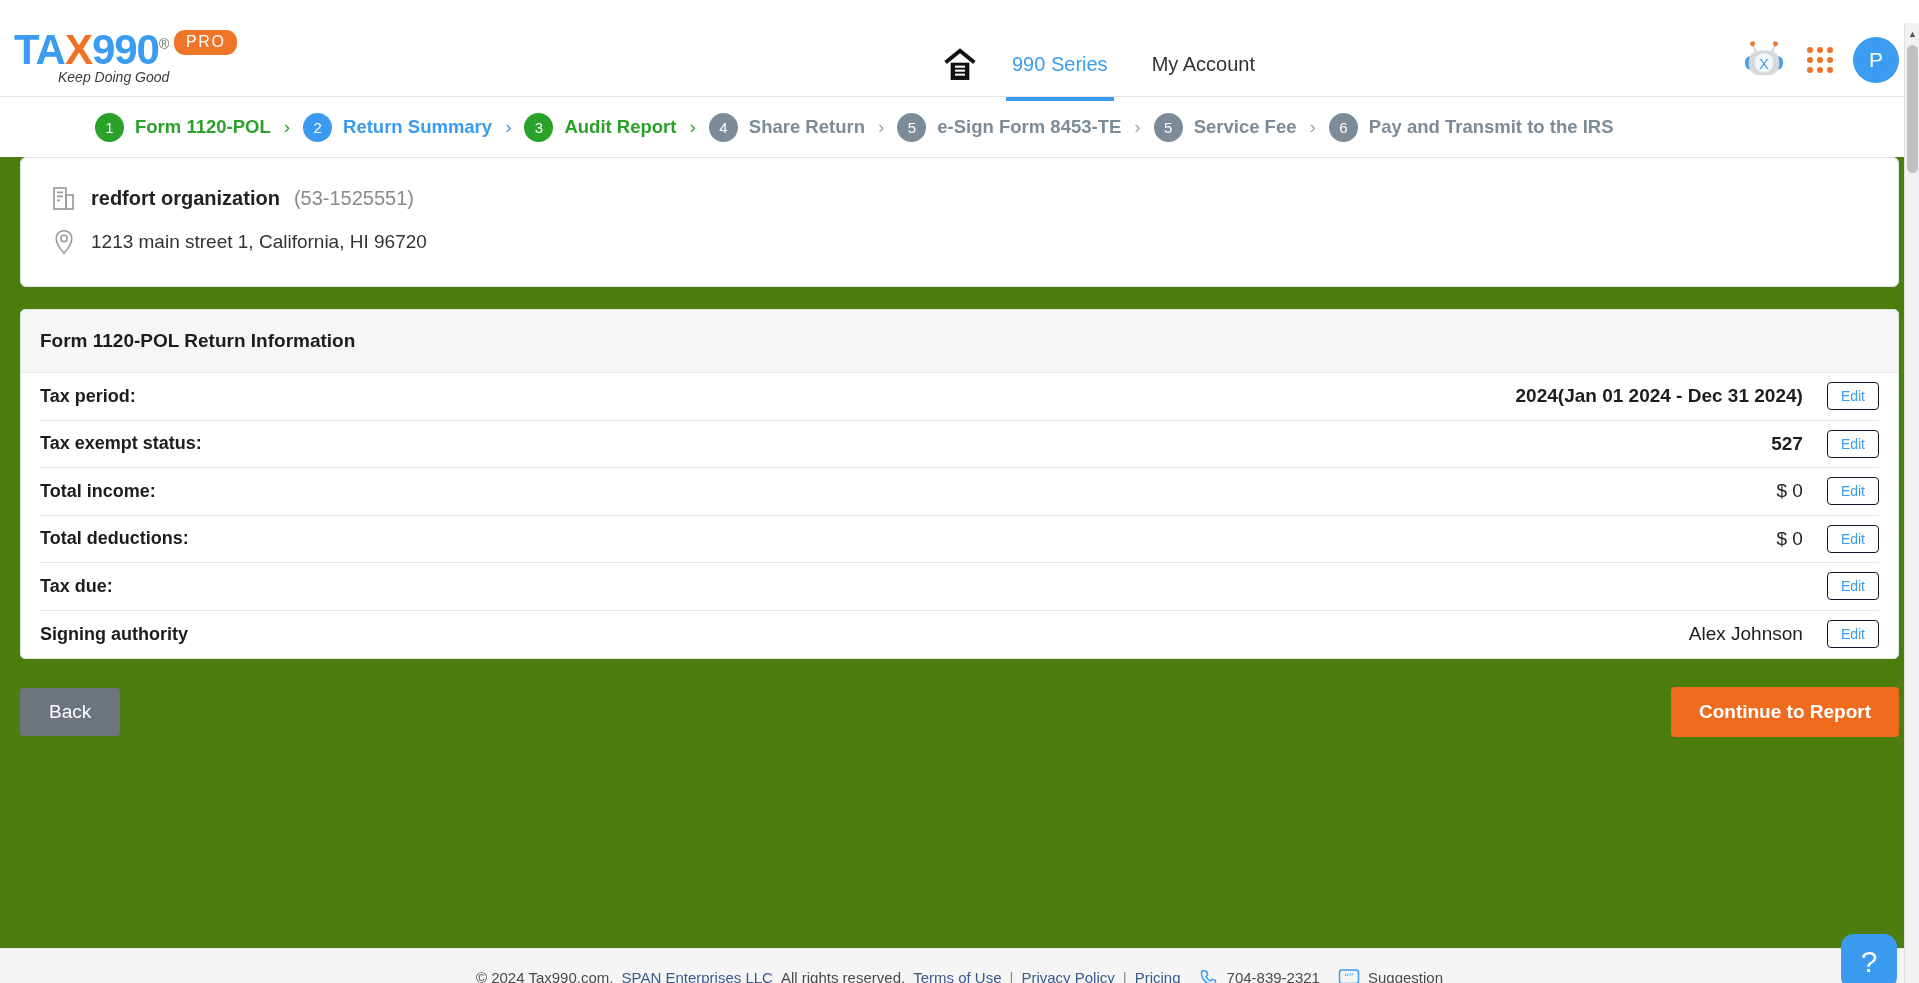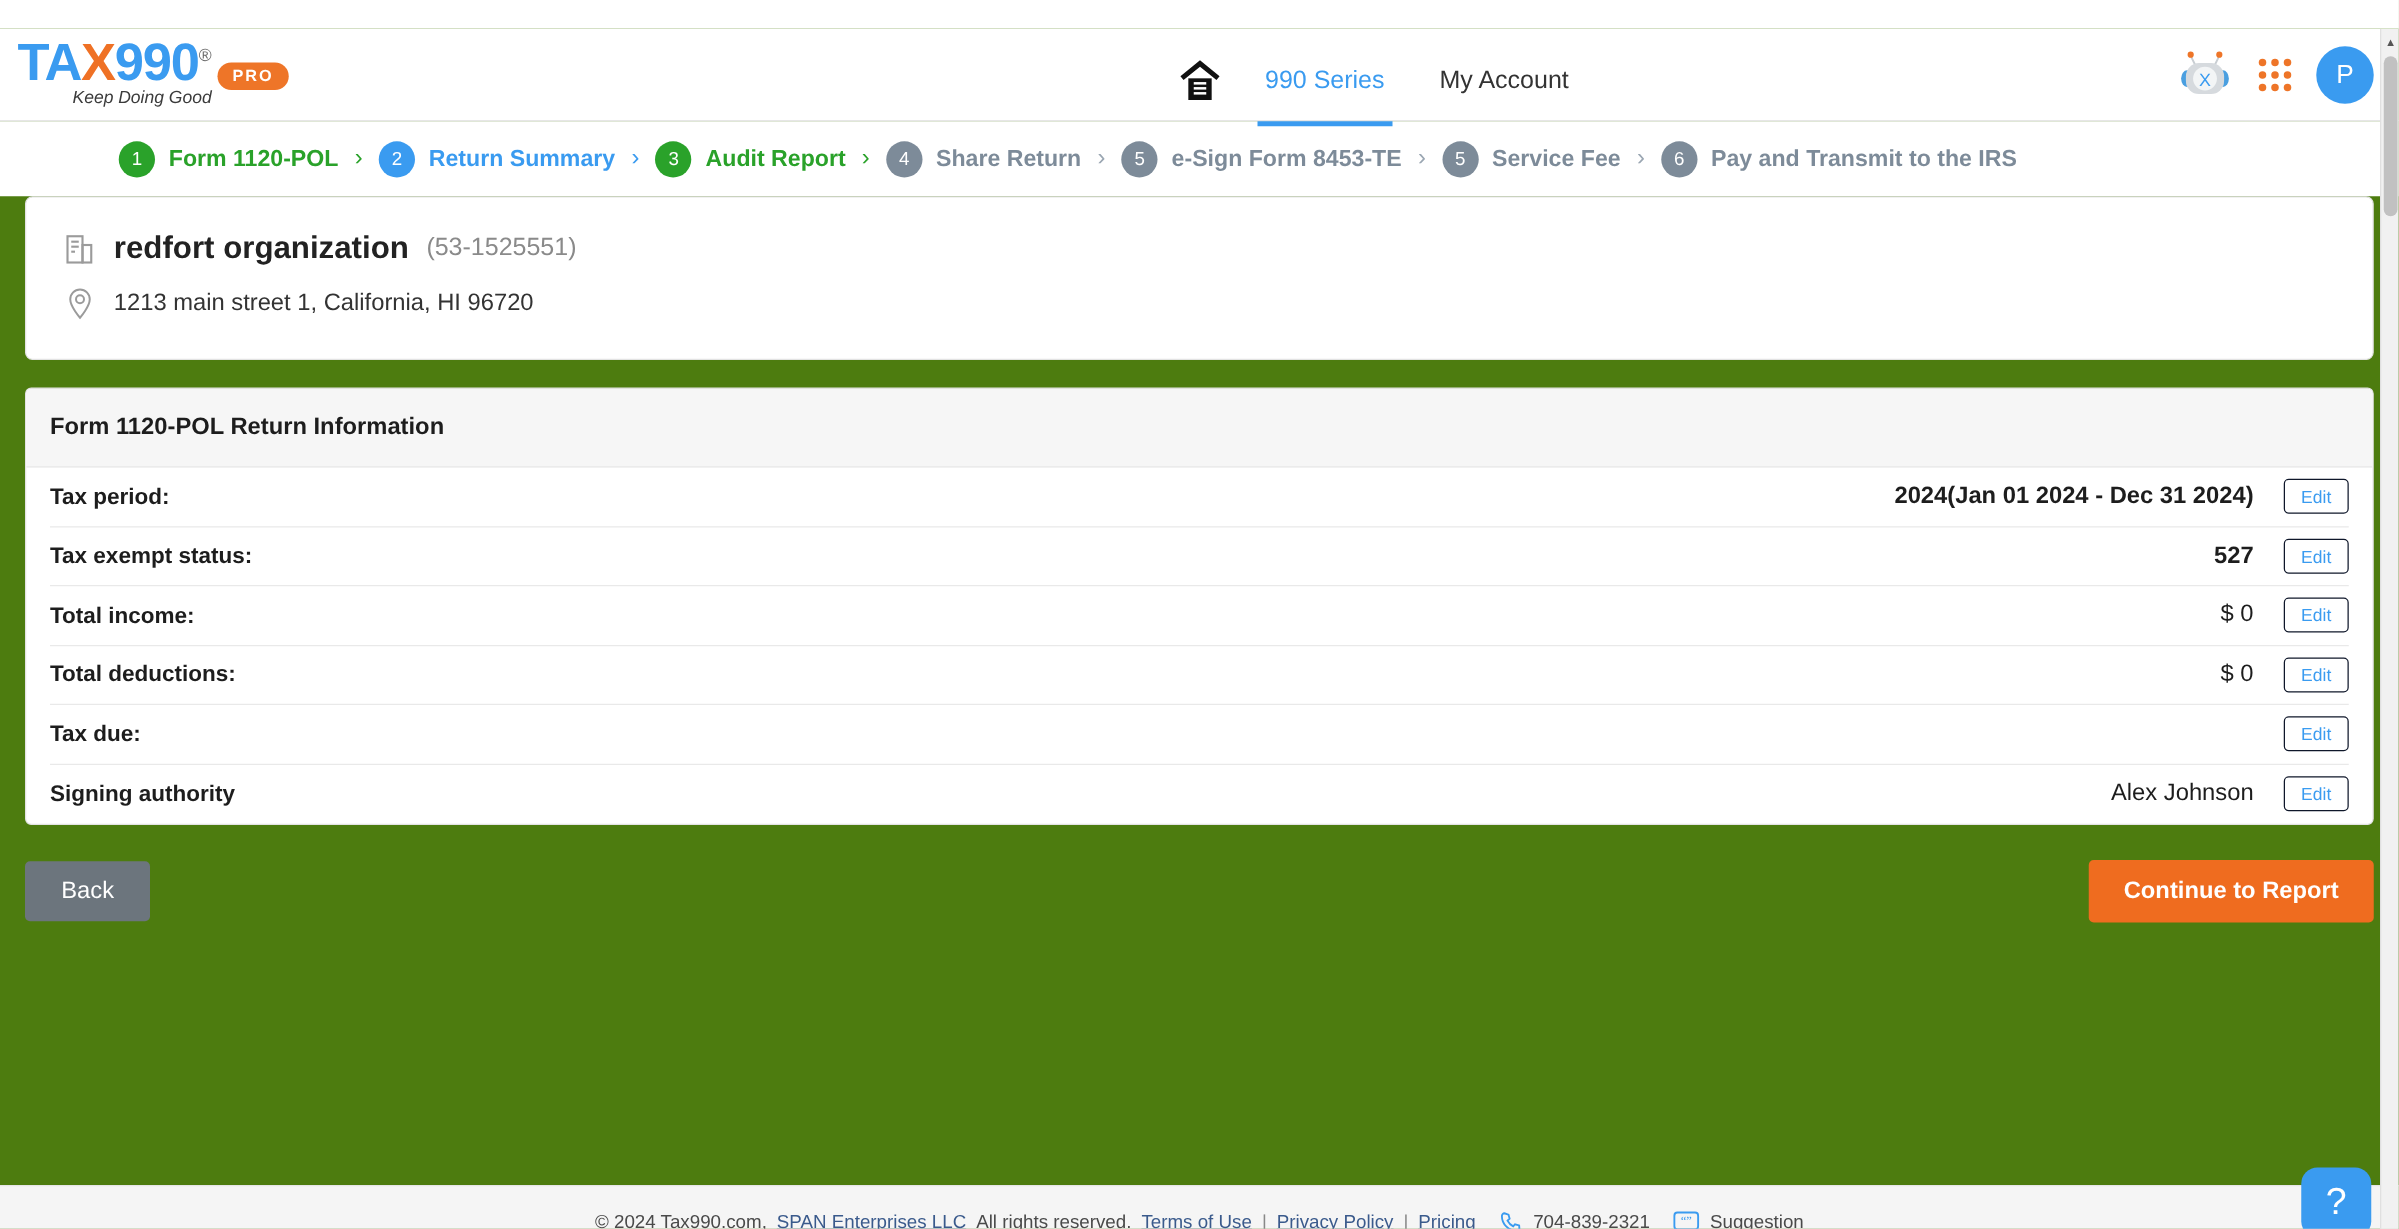--- a/index.html
+++ b/index.html
@@ -14,22 +14,22 @@
   
   .header {
     position: relative; height: 74px; background: #ffffff;
     display: flex; align-items: center; border-bottom: 1px solid #e6e6e6;
   }
   .logo-wrap { position: absolute; left: 14px; top: 6px; width: 260px; height: 62px; }
   .logo-main { font-size: 42px; font-weight: 700; letter-spacing: -1px; line-height: 1; color: #3a9bf0; position: relative; display: inline-block; }
   .logo-x { color: #ef7125; }
   .logo-reg { font-size: 14px; vertical-align: super; color: #666; font-weight: 400; }
   .logo-pro {
-    position: absolute; left: 160px; top: 21px;
-    background: #ee7528; color: #fff; font-size: 13px; font-weight: 700;
+    position: absolute; left: 160px; top: 1px;
+    background: #ee7528; color: #fff; font-size: 16px; font-weight: 400;
     letter-spacing: 1.6px; border-radius: 11px; padding: 3px 12px 4px;
   }
   .logo-tag { font-size: 14px; font-style: italic; color: #3b3b3b; margin-left: 44px; margin-top: -2px; display:block; }
 
   .nav { position: absolute; left: 930px; top: 4px; height: 74px; display: flex; align-items: center; gap: 0; }
   .nav-home { display:flex; align-items:center; justify-content:center; width: 60px; height: 74px; cursor:pointer; }
   .nav-item {
     font-size: 20px; color: #333; padding: 0 22px; height: 74px;
     display: flex; align-items: center; cursor: pointer; position: relative;
   }
@@ -68,21 +68,21 @@
   .chev.g { color: #2aa22a; }
   .chev.b { color: #3a9bf0; }
 
   
   .org-card {
     margin: 0 20px; border: 1px solid #e3e3e3; border-radius: 6px;
     padding: 26px 0 30px 30px; background: #fff;
   }
   .org-row { display: flex; align-items: center; gap: 14px; margin-bottom: 16px; }
   .org-row:last-child { margin-bottom: 0; }
-  .org-name { font-size: 25px; font-weight: 700; color: #222; }
+  .org-name { font-size: 20px; font-weight: 700; color: #222; }
   .org-ein { font-size: 20px; color: #8a8a8a; font-weight: 400; }
   .org-addr { font-size: 19px; color: #333; }
   .ico { width: 26px; height: 28px; flex: 0 0 auto; display:flex; align-items:center; justify-content:center; }
 
   
   .info-card {
     margin: 22px 20px 0; border: 1px solid #e3e3e3; border-radius: 5px;
     background: #fff; overflow: hidden;
   }
   .info-head {

